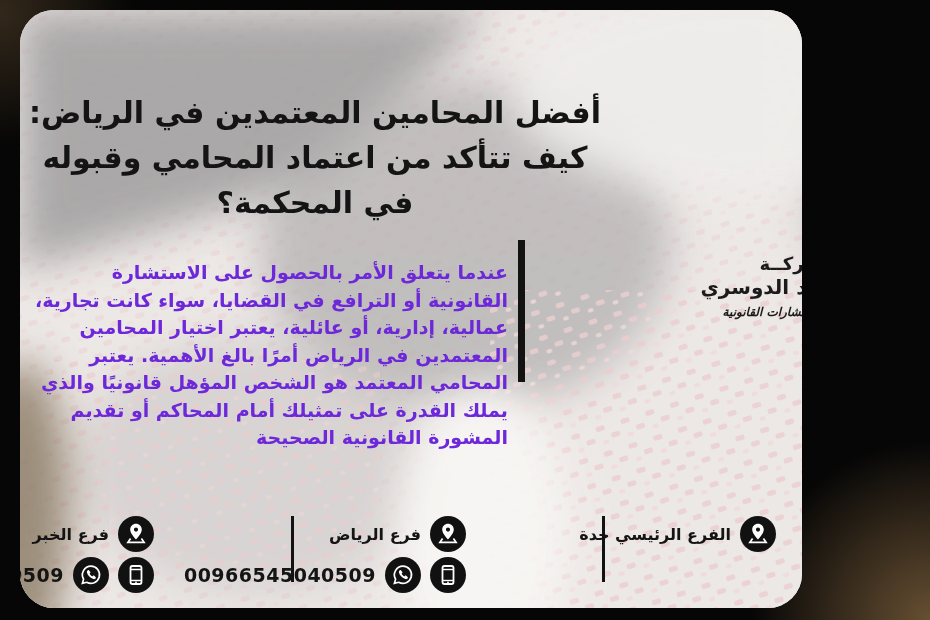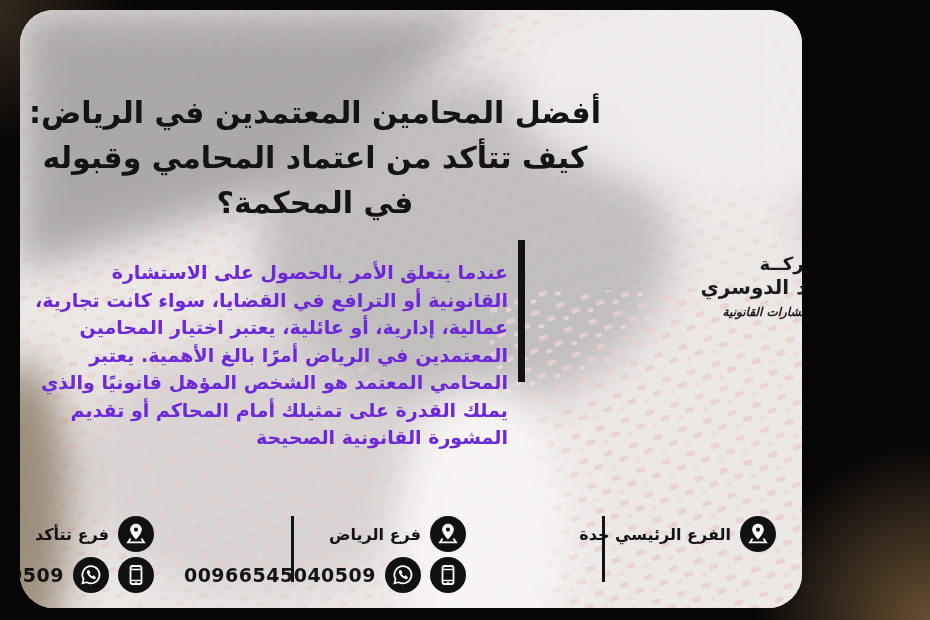--- a/index.html
+++ b/index.html
@@ -159,21 +159,21 @@
 
     <div class="branch branch-khobar">
       <div class="branch-row">
         <span class="circle-icon">
           <svg viewBox="0 0 36 36" width="36" height="36">
               <circle cx="18" cy="18" r="18" fill="#111"></circle>
               <path d="M18 7.8c-3.2 0-5.8 2.6-5.8 5.8 0 4.3 5.8 10 5.8 10s5.8-5.7 5.8-10c0-3.2-2.6-5.8-5.8-5.8zm0 7.9a2.1 2.1 0 1 1 0-4.2 2.1 2.1 0 0 1 0 4.2z" fill="#fff"></path>
               <path d="M12.6 22.4 9.9 26.3h16.2l-2.7-3.9" fill="none" stroke="#fff" stroke-width="1.7"></path>
             </svg>
         </span>
-        <span class="branch-label">فرع تتأكد</span>
+        <span class="branch-label">فرع الخبر</span>
       </div>
       <div class="branch-row">
         <span class="circle-icon">
           <svg viewBox="0 0 36 36" width="36" height="36">
               <circle cx="18" cy="18" r="18" fill="#111"></circle>
               <rect x="12.5" y="9" width="11" height="18" rx="2" fill="none" stroke="#fff" stroke-width="1.8"></rect>
               <line x1="12.5" y1="12.5" x2="23.5" y2="12.5" stroke="#fff" stroke-width="1.4"></line>
               <line x1="12.5" y1="23.5" x2="23.5" y2="23.5" stroke="#fff" stroke-width="1.4"></line>
               <circle cx="18" cy="25.4" r="0.9" fill="#fff"></circle>
             </svg>

